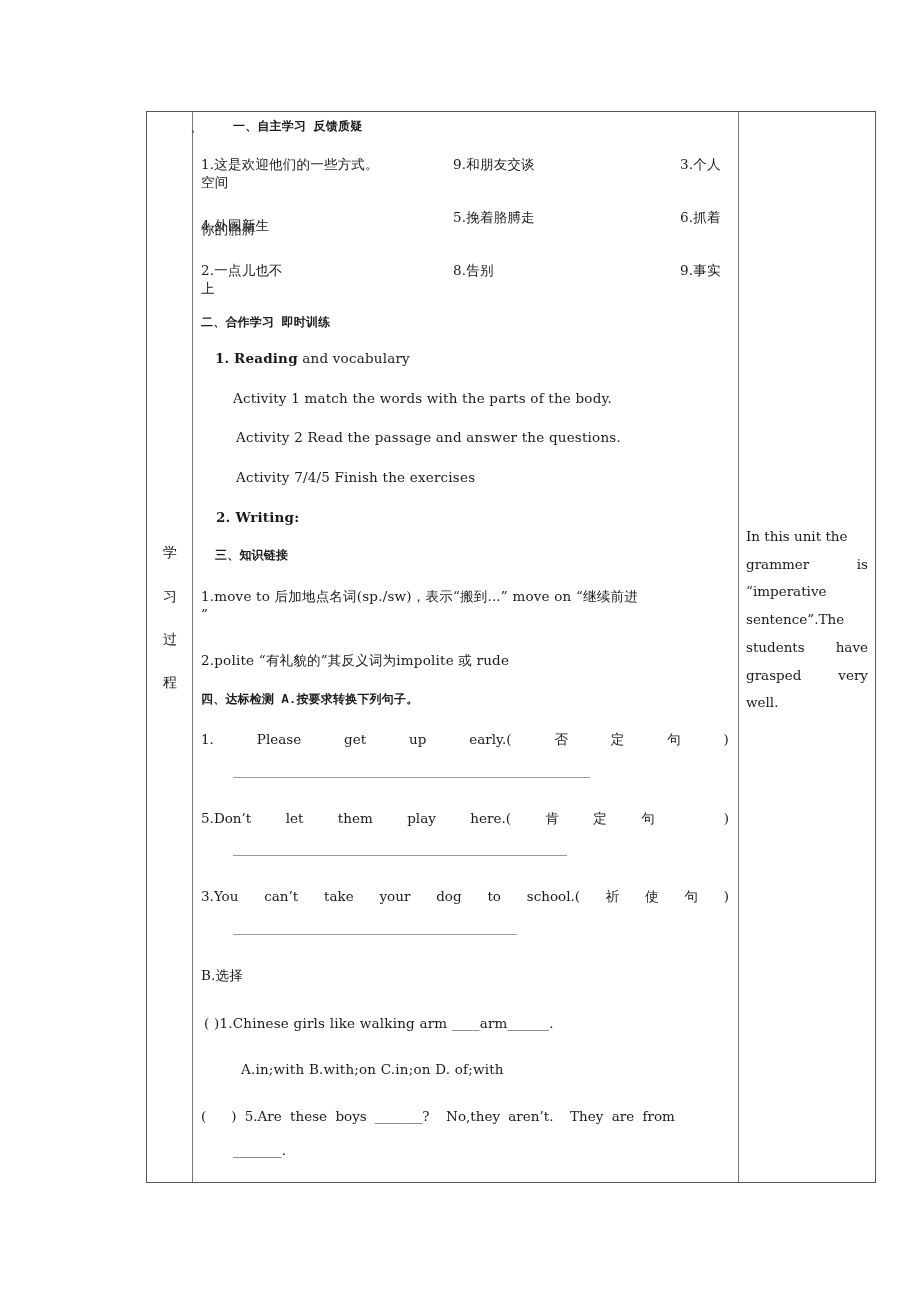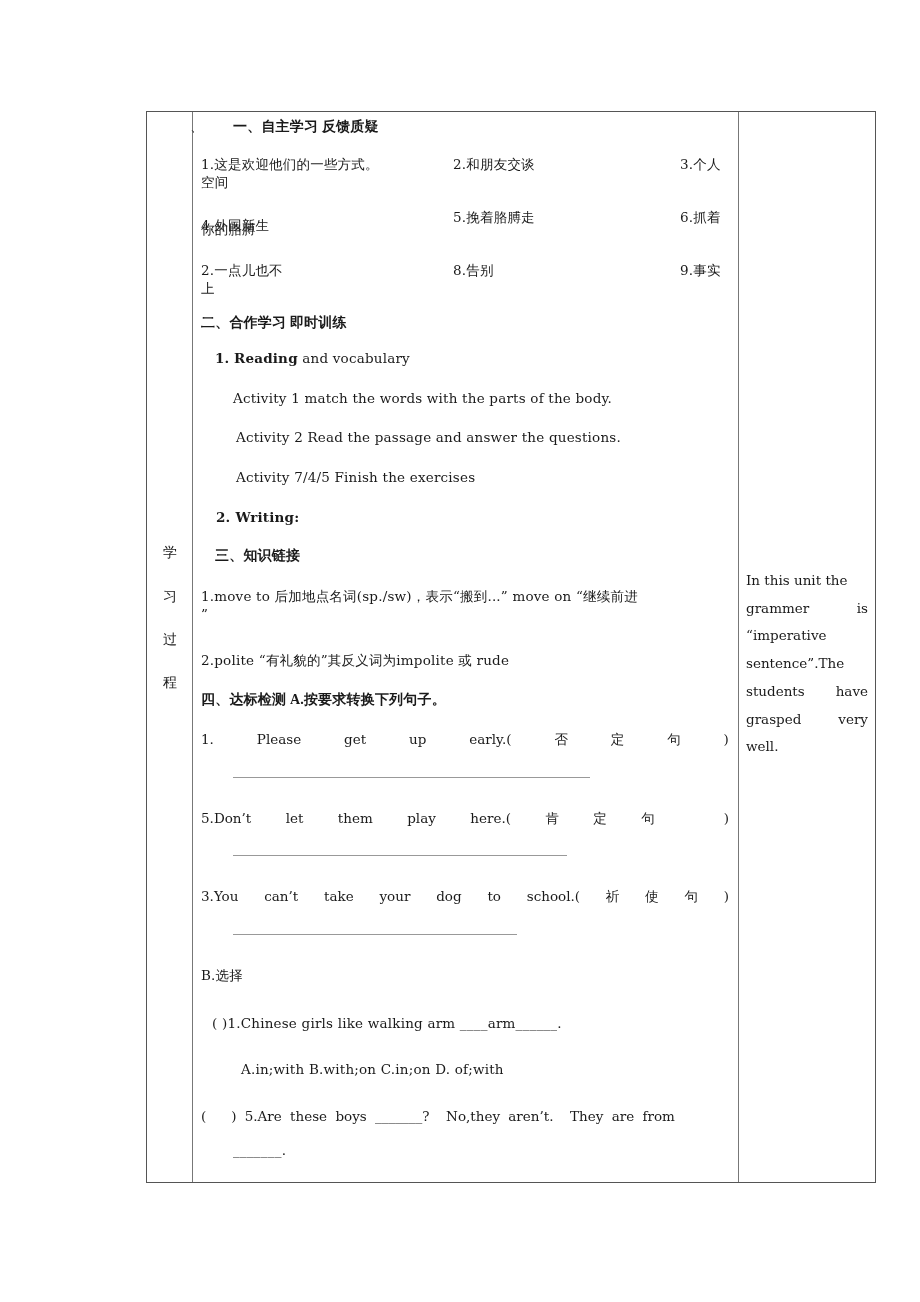--- a/index.html
+++ b/index.html
@@ -2,45 +2,45 @@
 <html><head>
 <meta charset="utf-8">
 <style>
   html, body { margin:0; padding:0; background:#ffffff; }
   body { width:920px; height:1302px; position:relative; font-family:"DejaVu Serif","Liberation Serif",serif; color:#1a1a1a; }
   .tbl { position:absolute; left:146px; top:111px; width:730px; height:1072px; border:1px solid #555; box-sizing:border-box; }
   .col-l { position:absolute; left:0; top:0; width:46px; height:100%; border-right:1px solid #777; box-sizing:border-box; }
   .col-r { position:absolute; left:591px; top:0; width:138px; height:100%; border-left:1px solid #777; box-sizing:border-box; }
   .side-label { position:absolute; left:0; width:46px; text-align:center; font-size:14px; }
   .t { position:absolute; font-size:13.5px; white-space:nowrap; letter-spacing:0.2px; }
-  .h { font-weight:bold; font-family:Liberation Serif, serif; font-size:14px; }
+  .h { font-weight:bold; font-family:Liberation Mono, monospace; font-size:12px; }
   .b { font-weight:bold; }
   .line { position:absolute; height:0; border-top:1px solid #999; }
   .justify { position:absolute; display:flex; justify-content:space-between; font-size:13.5px; }
-  .note { position:absolute; left:746px; font-size:13.5px; width:122px; display:flex; justify-content:space-between;margin-top:44px; }
+  .note { position:absolute; left:746px; font-size:13.5px; width:122px; display:flex; justify-content:space-between; }
 </style>
 </head>
 <body>
 
 <div class="tbl">
   <div class="col-l">
     <div class="side-label" style="top:432px">学</div>
     <div class="side-label" style="top:476px">习</div>
     <div class="side-label" style="top:519px">过</div>
     <div class="side-label" style="top:562px">程</div>
   </div>
   <div class="col-r"></div>
 </div>
 
 <div class="t" style="left:190px;top:118px">、</div>
 <div class="t h" style="left:233px;top:118px">一、自主学习 反馈质疑</div>
 
 <div class="t" style="left:201px;top:156px">1.这是欢迎他们的一些方式。</div>
 <div class="t" style="left:201px;top:174px">空间</div>
-<div class="t" style="left:453px;top:156px">2.和朋友交谈</div>
+<div class="t" style="left:453px;top:156px">9.和朋友交谈</div>
 <div class="t" style="left:680px;top:156px">3.个人</div>
 
 <div class="t" style="left:201px;top:217px">4.外国新生</div>
 <div class="t" style="left:201px;top:221px">你的胳膊</div>
 <div class="t" style="left:453px;top:209px">5.挽着胳膊走</div>
 <div class="t" style="left:680px;top:209px">6.抓着</div>
 
 <div class="t" style="left:201px;top:262px">2.一点儿也不</div>
 <div class="t" style="left:201px;top:280px">上</div>
 <div class="t" style="left:453px;top:262px">8.告别</div>
@@ -99,21 +99,21 @@
   <span>to</span>
   <span>school.(</span>
   <span>祈</span>
   <span>使</span>
   <span>句</span>
   <span>)</span>
 </div>
 <div class="line" style="left:233px;top:934px;width:284px"></div>
 
 <div class="t" style="left:201px;top:967px">B.选择</div>
-<div class="t" style="left:212px;top:1015px">(   )1.Chinese girls like walking arm ____arm______.</div>
+<div class="t" style="left:204px;top:1015px">(   )1.Chinese girls like walking arm ____arm______.</div>
 <div class="t" style="left:241px;top:1061px">A.in;with   B.with;on    C.in;on   D.  of;with</div>
 <div class="justify" style="left:201px;top:1108px;width:528px">
   <span style="white-space:pre;word-spacing:4px">(   ) 5.Are these boys _______?  No,they aren’t.  They are from</span>
 </div>
 <div class="t" style="left:233px;top:1142px">_______.</div>
 
 <div class="note" style="top:528px">
     <span>In this unit the</span>
   </div>
 <div class="note" style="top:556px">

